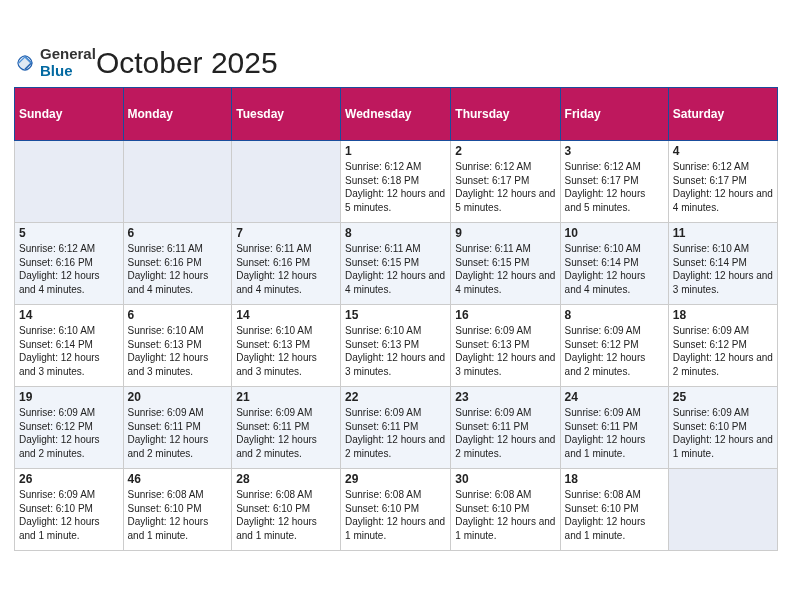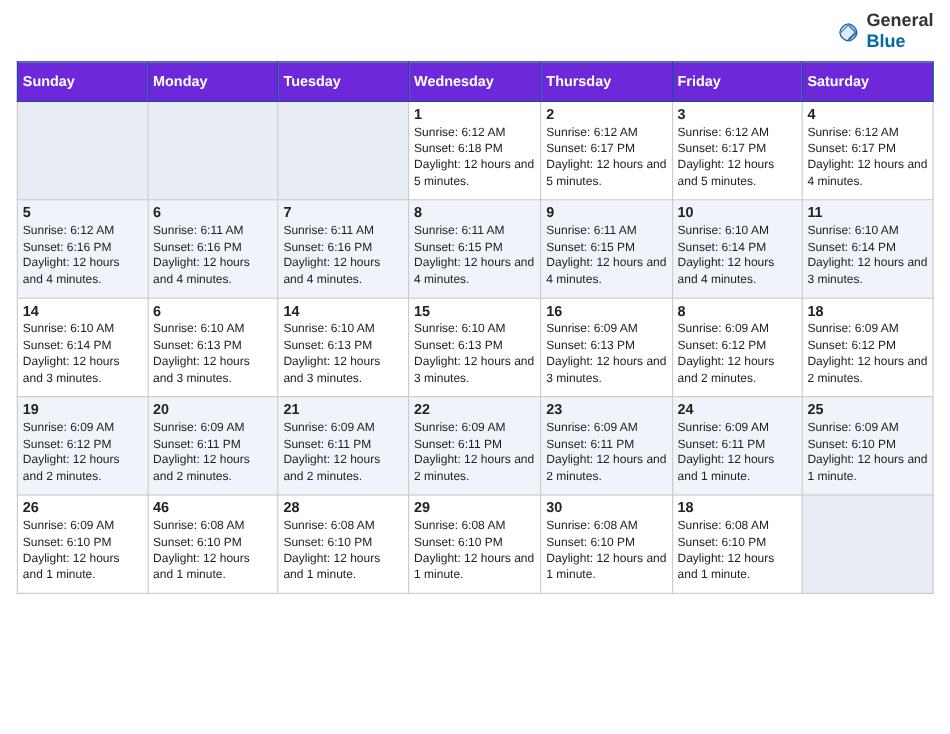--- a/index.html
+++ b/index.html
@@ -11,23 +11,24 @@
       overflow: hidden;
     }
     .page {
       width: 792px;
       height: 612px;
       background: #fff;
       padding: 10px 14px 10px 14px;
     }
     .header {
       display: flex;
-      justify-content: flex-end;
+      justify-content: flex-start;
       align-items: flex-start;
       margin-bottom: 8px;
+      margin-top: 36px;
     }
     .logo {
       display: flex;
       align-items: center;
       gap: 4px;
     }
     .logo-text {
       font-size: 15px;
       font-weight: bold;
       line-height: 1.1;
@@ -50,25 +51,25 @@
     .subtitle {
       font-size: 14px;
       color: #444;
     }
     .calendar {
       width: 100%;
       border-collapse: collapse;
       border: 1px solid #bbb;
     }
     .calendar th {
-      background: #6d28d9;
+      background: #be185d;
       color: #fff;
       font-size: 12px;
       font-weight: bold;
-      padding: 9px 4px;
+      padding: 19px 4px;
       text-align: left;
       border: 1px solid #1a4d9c;
     }
     .calendar td {
       vertical-align: top;
       border: 1px solid #ccc;
       padding: 3px 4px;
       width: 113px;
       font-size: 9.5px;
       color: #222;
@@ -107,20 +108,21 @@
         <path d="M6 14 L14 6 L22 14" fill="none" stroke="#4a90d9" stroke-width="1.5"></path>
       </svg>
       <div>
         <div class="logo-text">
           <span class="logo-general">General</span><br>
           <span class="logo-blue">Blue</span>
         </div>
       </div>
     </div>
     <div class="title-block">
+      <div class="month-title">October 2025</div>
     </div>
   </div>
 
   <table class="calendar">
     <thead>
       <tr>
         <th>Sunday</th>
         <th>Monday</th>
         <th>Tuesday</th>
         <th>Wednesday</th>

